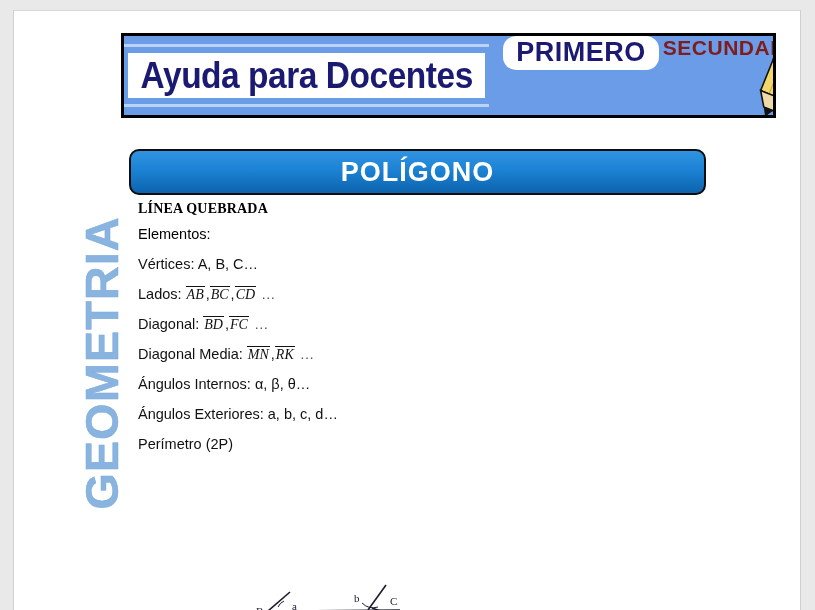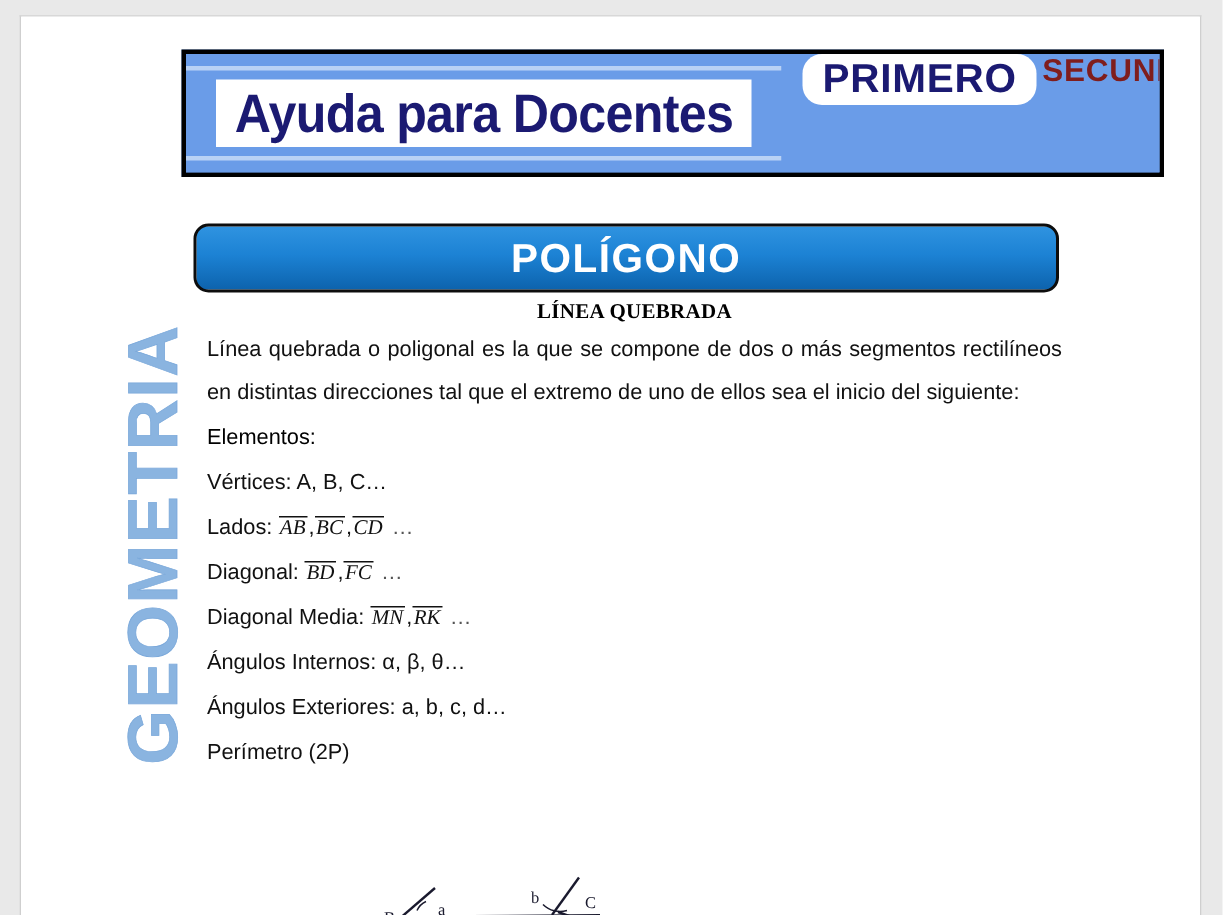--- a/index.html
+++ b/index.html
@@ -54,21 +54,21 @@
     justify-content:space-between;
     background:#6a9ce8;
     box-sizing:border-box;
     padding:3px 0;
   }
   .stripe-group{height:13px;display:flex;flex-direction:column;justify-content:center;}
   .stripe-thin{height:3px;background:#b9d2f5;}
   .banner-title-wrap{
     flex:1;background:#ffffff;
     display:flex;align-items:center;justify-content:center;
-    margin:1px 20px;
+    margin:1px 4px;
   }
   .banner-title{
     font-family:"Liberation Sans", sans-serif;
     font-size:36px;font-weight:bold;
     color:#1b1a72;
     letter-spacing:-0.5px;
     transform:scaleX(0.93);
     white-space:nowrap;
   }
   .banner-right{
@@ -126,21 +126,20 @@
   .content{
     position:absolute;left:124px;top:190px;
     width:570px;
   }
   .heading-serif{
     font-family:"Liberation Serif", serif;
     font-size:14px;font-weight:bold;
     color:#000000;
     margin:0 0 2px 0;
     letter-spacing:0.2px;
-    text-align:center;
   }
   .para{
     font-family:"Liberation Sans", sans-serif;
     font-size:14.5px;
     color:#111111;
     text-align:justify;
     line-height:29px;
     margin:0;
   }
   .bold-line{
@@ -215,21 +214,20 @@
       </svg>
     </div>
   </div>
 
   <div class="titlebar">
     <span class="titlebar-text">POLÍGONO</span>
   </div>
 
   <div class="content">
     <div class="heading-serif">LÍNEA QUEBRADA</div>
-    <p class="para">Línea quebrada o poligonal es la que se compone de dos o más segmentos rectilíneos en distintas direcciones tal que el extremo de uno de ellos sea el inicio del siguiente:</p>
     <div class="bold-line">Elementos:</div>
     <div id="items-list">
         <div class="item"><span>Vértices:</span><span> A, B, C…</span></div>
         <div class="item"><span>Lados:</span> <span class="seg">AB</span>,<span class="seg">BC</span>,<span class="seg">CD</span><span class="dots"> …</span></div>
         <div class="item"><span>Diagonal:</span> <span class="seg">BD</span>,<span class="seg">FC</span><span class="dots"> …</span></div>
         <div class="item"><span>Diagonal Media:</span> <span class="seg">MN</span>,<span class="seg">RK</span><span class="dots"> …</span></div>
         <div class="item"><span>Ángulos Internos:</span><span> α, β, θ…</span></div>
         <div class="item"><span>Ángulos Exteriores:</span><span> a, b, c, d…</span></div>
         <div class="item"><span>Perímetro (2P)</span></div>
       </div>

